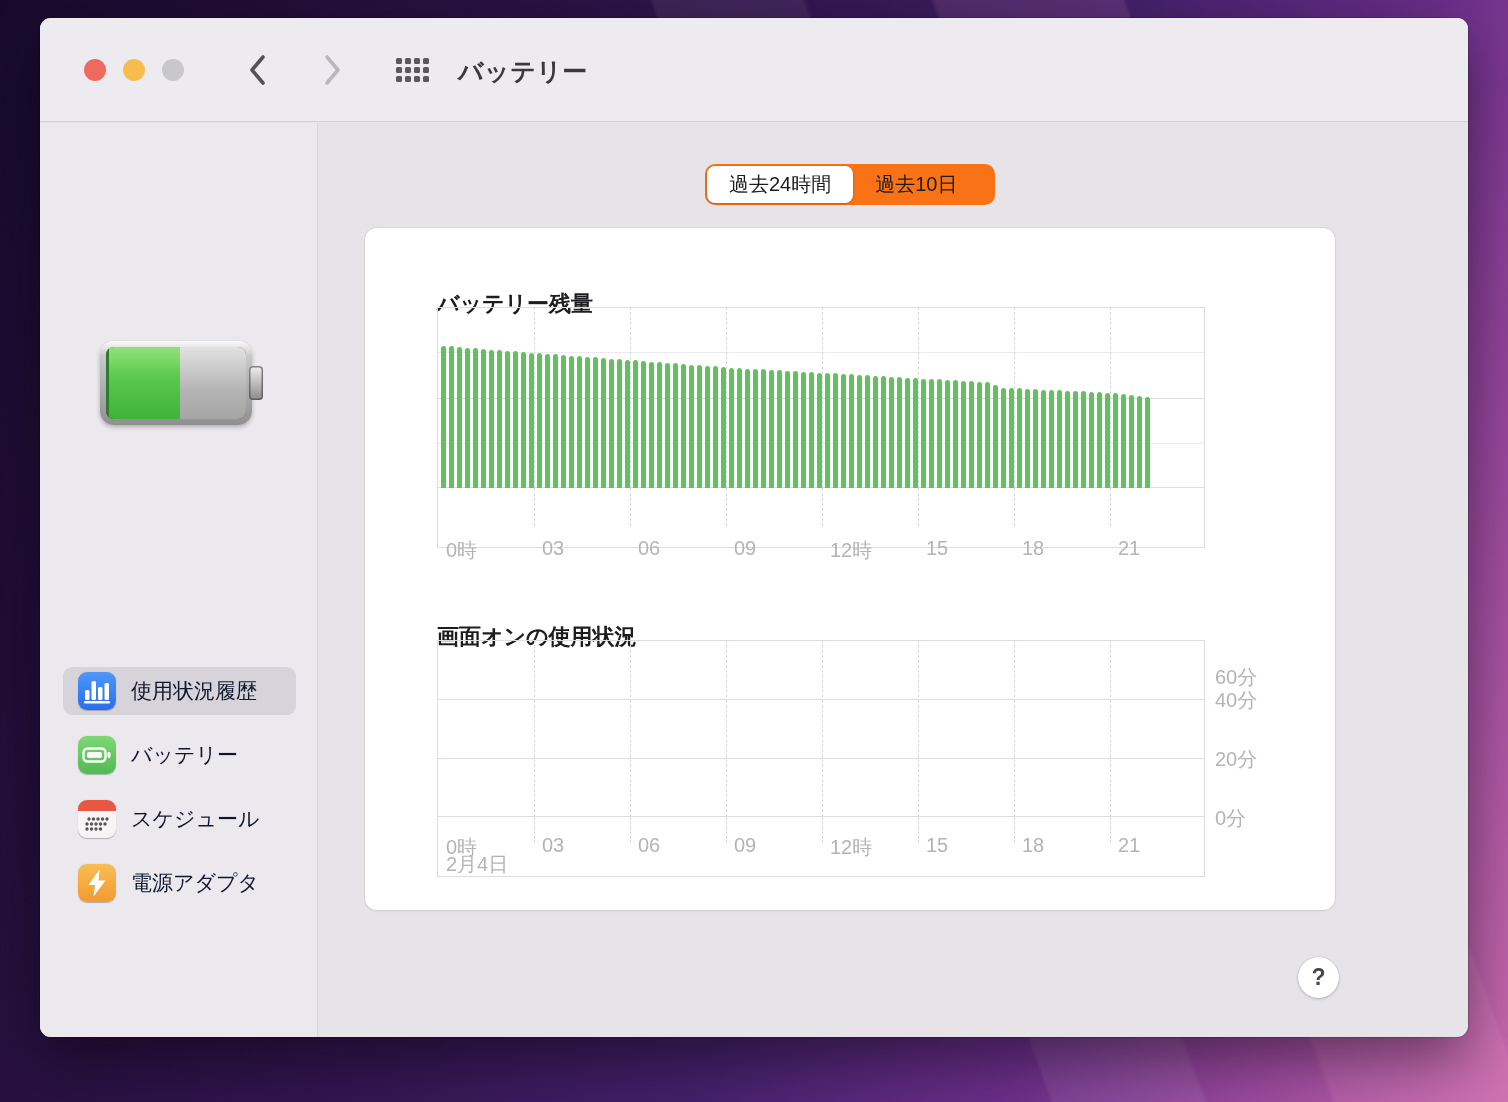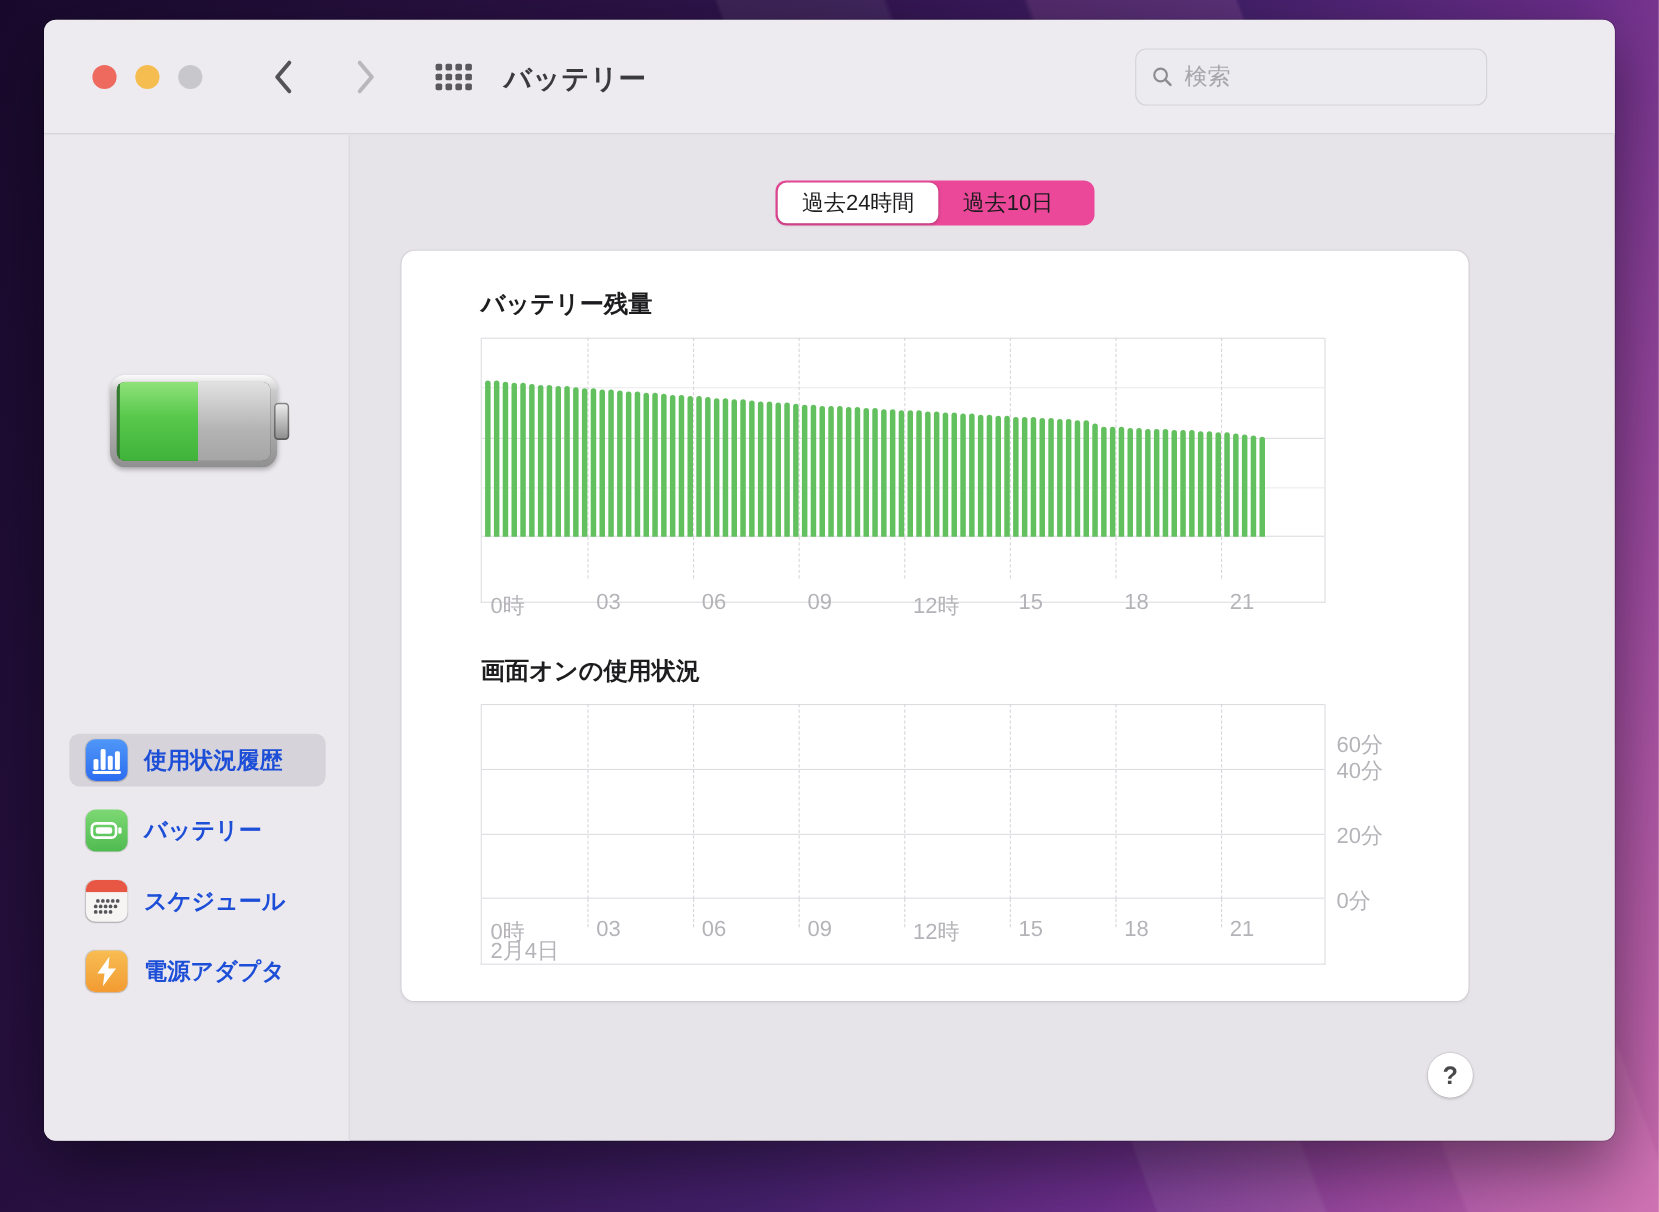--- a/index.html
+++ b/index.html
@@ -64,33 +64,33 @@
   .side-row { display:flex; align-items:center; height:48px; border-radius:9px;
     margin-bottom:16px; padding-left:15px; cursor:default; }
   .side-row.selected { background:#d6d4da; }
   .tile { width:38px; height:38px; border-radius:9px; position:relative; flex:0 0 38px;
     box-shadow:0 0.5px 1px rgba(0,0,0,0.25); overflow:hidden; }
   .tile svg { position:absolute; inset:0; }
   .tile-blue   { background:linear-gradient(180deg,#4f97f8,#2c6cf0); }
   .tile-green  { background:linear-gradient(180deg,#7dd873,#4fbb51); }
   .tile-orange { background:linear-gradient(180deg,#f8bd52,#f29b32); }
   .tile-white  { background:#f6f5f4; }
-  .side-label { margin-left:15px; font-size:21px; color:#1d4ed8;font-weight:bold; }
+  .side-label { margin-left:15px; font-size:21px; color:#0f172a; }
 
   
   .segmented { position:absolute; left:665px; top:146px; width:290px; height:41px;
-    background:#ec4899; border-radius:10px; display:flex; padding:2px; }
+    background:#f97316; border-radius:10px; display:flex; padding:2px; }
   .segment { border:none; background:transparent; font-size:20px; color:#1c1c1e;
     border-radius:8px; padding:0 22px; white-space:nowrap;
     font-family:"Liberation Sans","DejaVu Sans",sans-serif; }
   .segment.selected { background:#ffffff; box-shadow:0 1px 3px rgba(0,0,0,0.18), 0 0 0 0.5px rgba(0,0,0,0.04); }
 
   .card { position:absolute; left:325px; top:210px; width:970px; height:682px;
     background:#ffffff; border-radius:12px; box-shadow:0 0 0 1px rgba(0,0,0,0.05), 0 1px 3px rgba(0,0,0,0.06); }
-  .chart-title { position:absolute; left:72px; font-size:22px; font-weight:700; color:#1d1d1f; }
+  .chart-title { position:absolute; left:72px; font-size:22px; font-weight:700; color:#1d1d1f;margin-top:27px; }
   .plot { position:absolute; left:72px; width:768px;
     border-left:1px solid #dedce1; border-right:1px solid #dedce1; }
   .hline { position:absolute; left:0; right:0; height:1px; background:#eceaee; }
   .hline.major { background:#dedce1; }
   .vdash { position:absolute; top:0; width:0; border-left:1px dashed #d8d6db; }
   .bar { position:absolute; bottom:0; width:5px; border-radius:2.5px 2.5px 0 0; }
   .ylabels { position:absolute; left:850px; width:110px; }
   .ylabels span { position:absolute; font-size:20px; color:#b5b3b8; }
   .xstrip { position:absolute; left:72px; width:768px; height:60px;
     border-left:1px solid #dedce1; border-right:1px solid #dedce1; border-bottom:1px solid #dedce1; }
@@ -135,27 +135,20 @@
         <i></i>
         <i></i>
         <i></i>
         <i></i>
         <i></i>
         <i></i>
         <i></i>
     </button>
     <div class="win-title">バッテリー</div>
 
-    <div class="search">
-      <svg width="22" height="22" viewBox="0 0 22 22">
-        <circle cx="9" cy="9" r="6.4" fill="none" stroke="#8e8c92" stroke-width="2.2"></circle>
-        <line x1="13.7" y1="13.7" x2="19" y2="19" stroke="#8e8c92" stroke-width="2.6" stroke-linecap="round"></line>
-      </svg>
-      <input type="text" placeholder="検索" style="">
-    </div>
   </div>
 
   <div class="sidebar">
     <div class="hero-batt">
       <div class="inner">
           <div class="green"></div>
           <div class="gray"></div>
         </div>
       <div class="cap"></div>
     </div>

